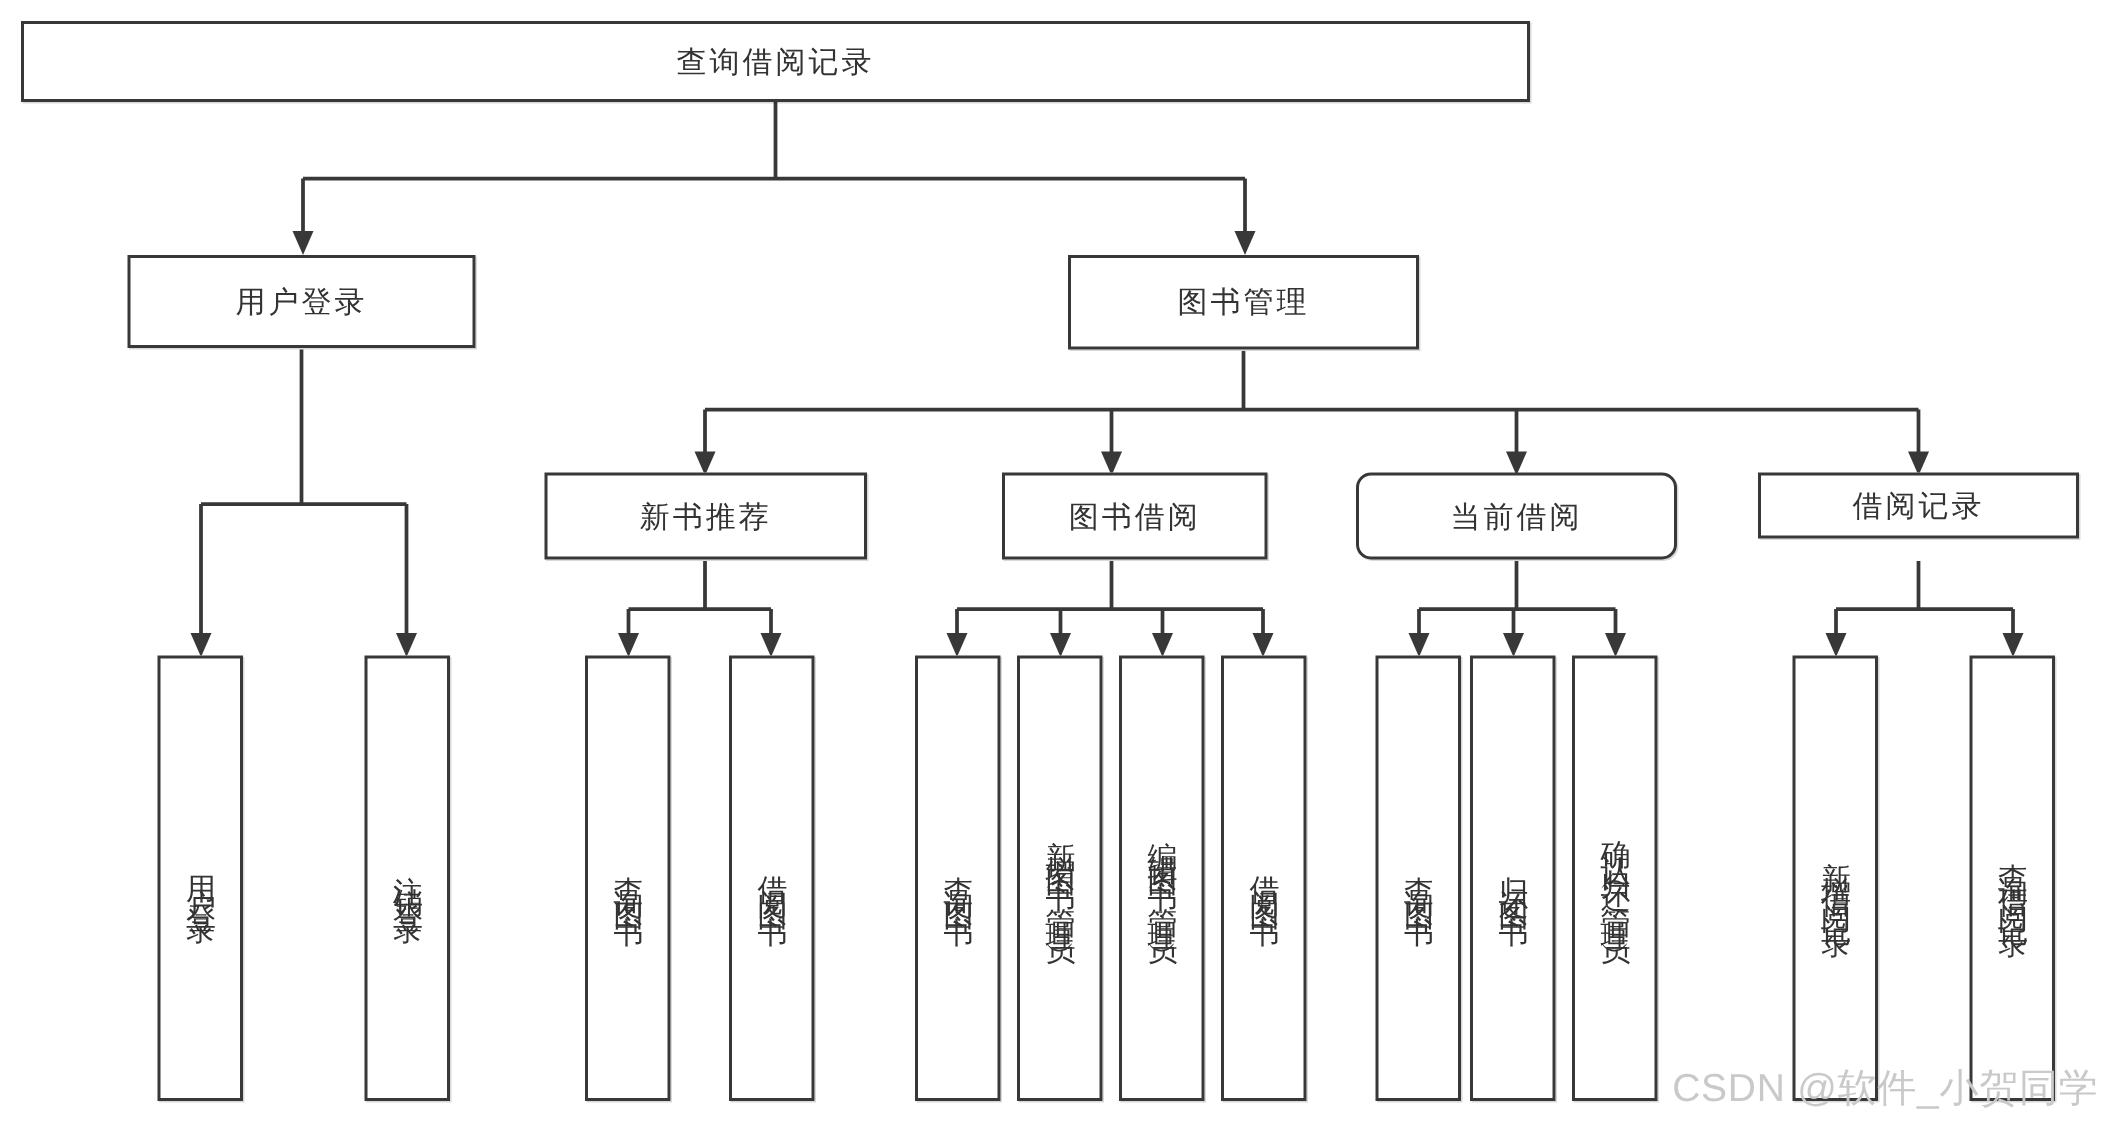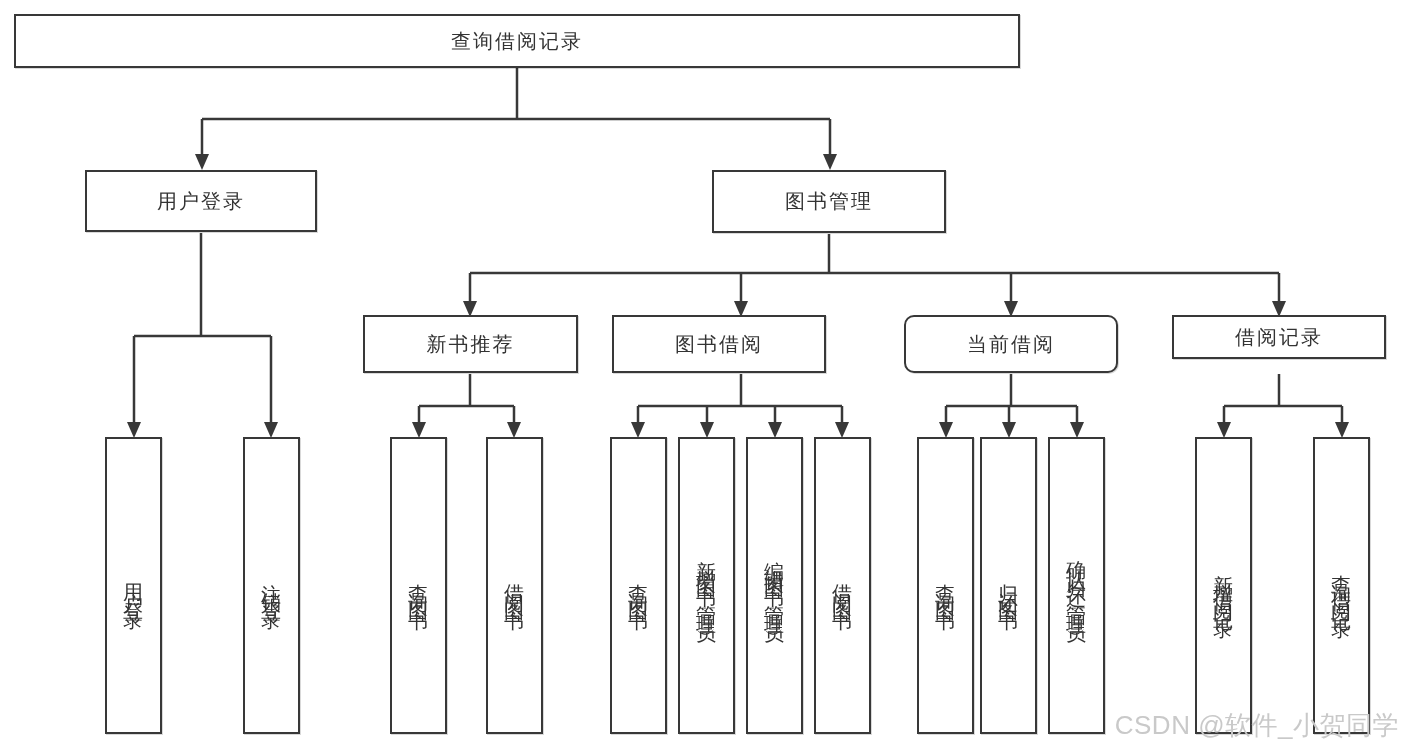--- a/index.html
+++ b/index.html
@@ -32,21 +32,21 @@
     line-height:1.1;
     white-space:nowrap;
   }
   
   .n-root{left:14px;top:14px;width:1006px;height:54px;}
   
   .n-l2a{left:85px;top:170px;width:232px;height:62px;}
   .n-l2b{left:712px;top:170px;width:234px;height:63px;}
   
   .n-l3a{left:363px;top:315px;width:215px;height:58px;}
-  .n-l3b{left:612px;top:315px;width:214px;height:58px;}
+  .n-l3b{left:668px;top:315px;width:177px;height:58px;}
   .n-l3c{left:904px;top:315px;width:214px;height:58px;border-radius:10px;}
   .n-l3d{left:1172px;top:315px;width:214px;height:44px;}
   
   .leaf{top:437px;height:297px;width:57px;}
   .lf1{left:105px;}  .lf2{left:243px;}
   .lf3{left:390px;}  .lf4{left:486px;}
   .lf5{left:610px;}  .lf6{left:678px;}
   .lf7{left:746px;}  .lf8{left:814px;}
   .lf9{left:917px;}  .lf10{left:980px;}
   .lf11{left:1048px;}

